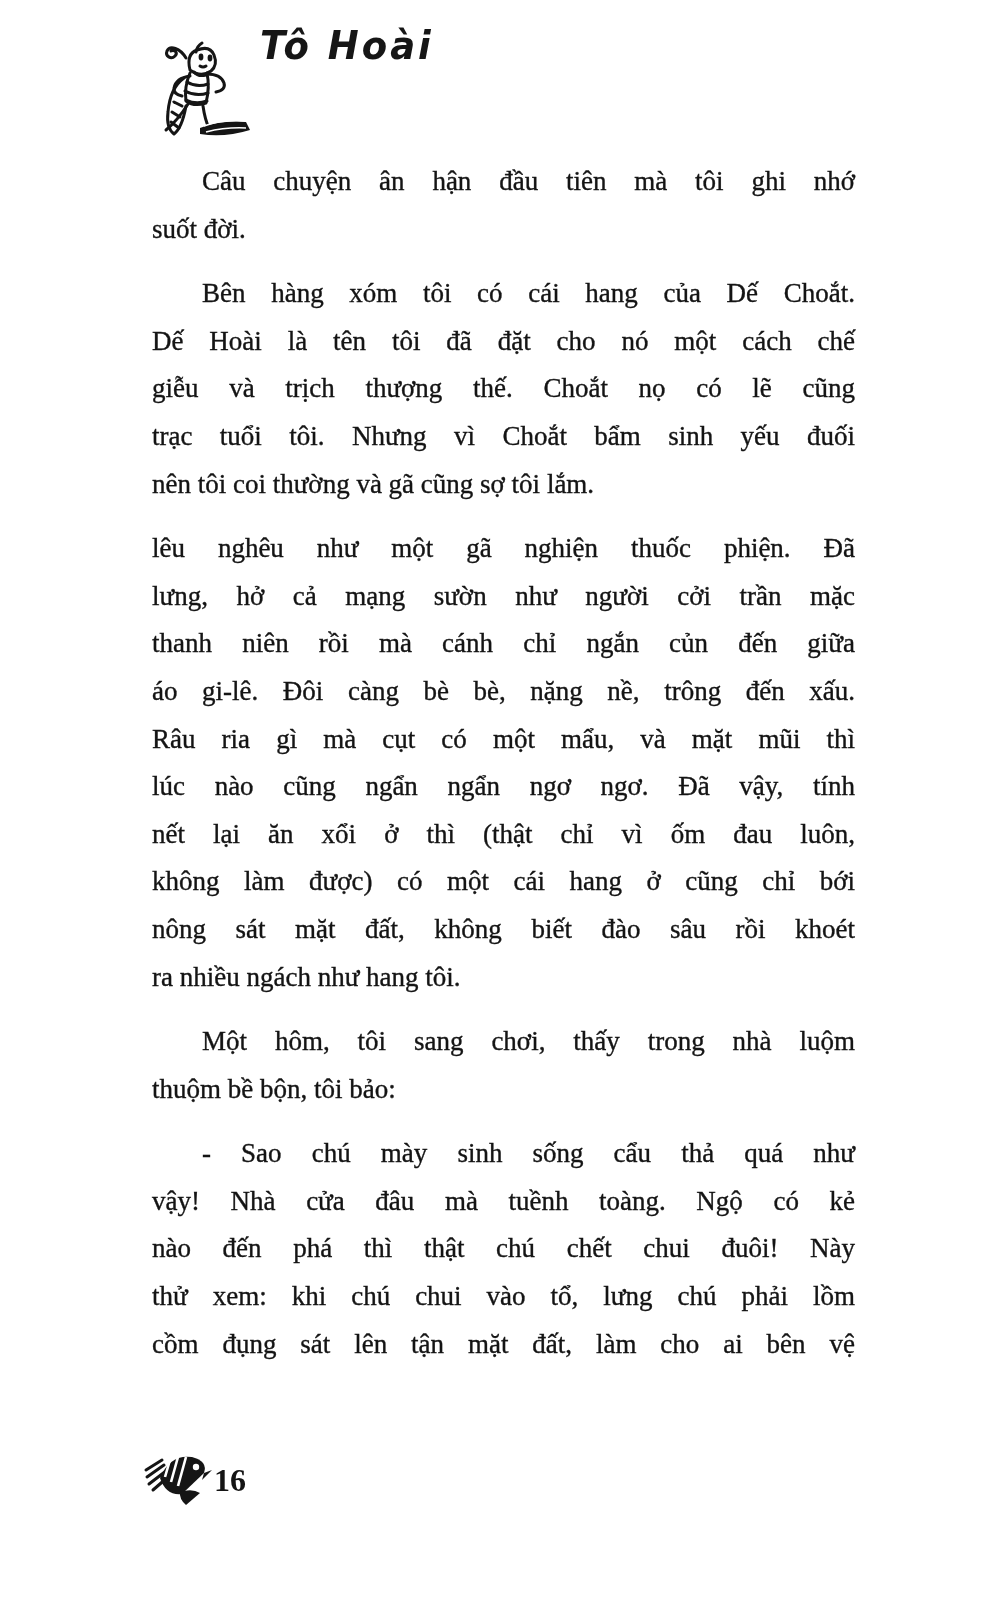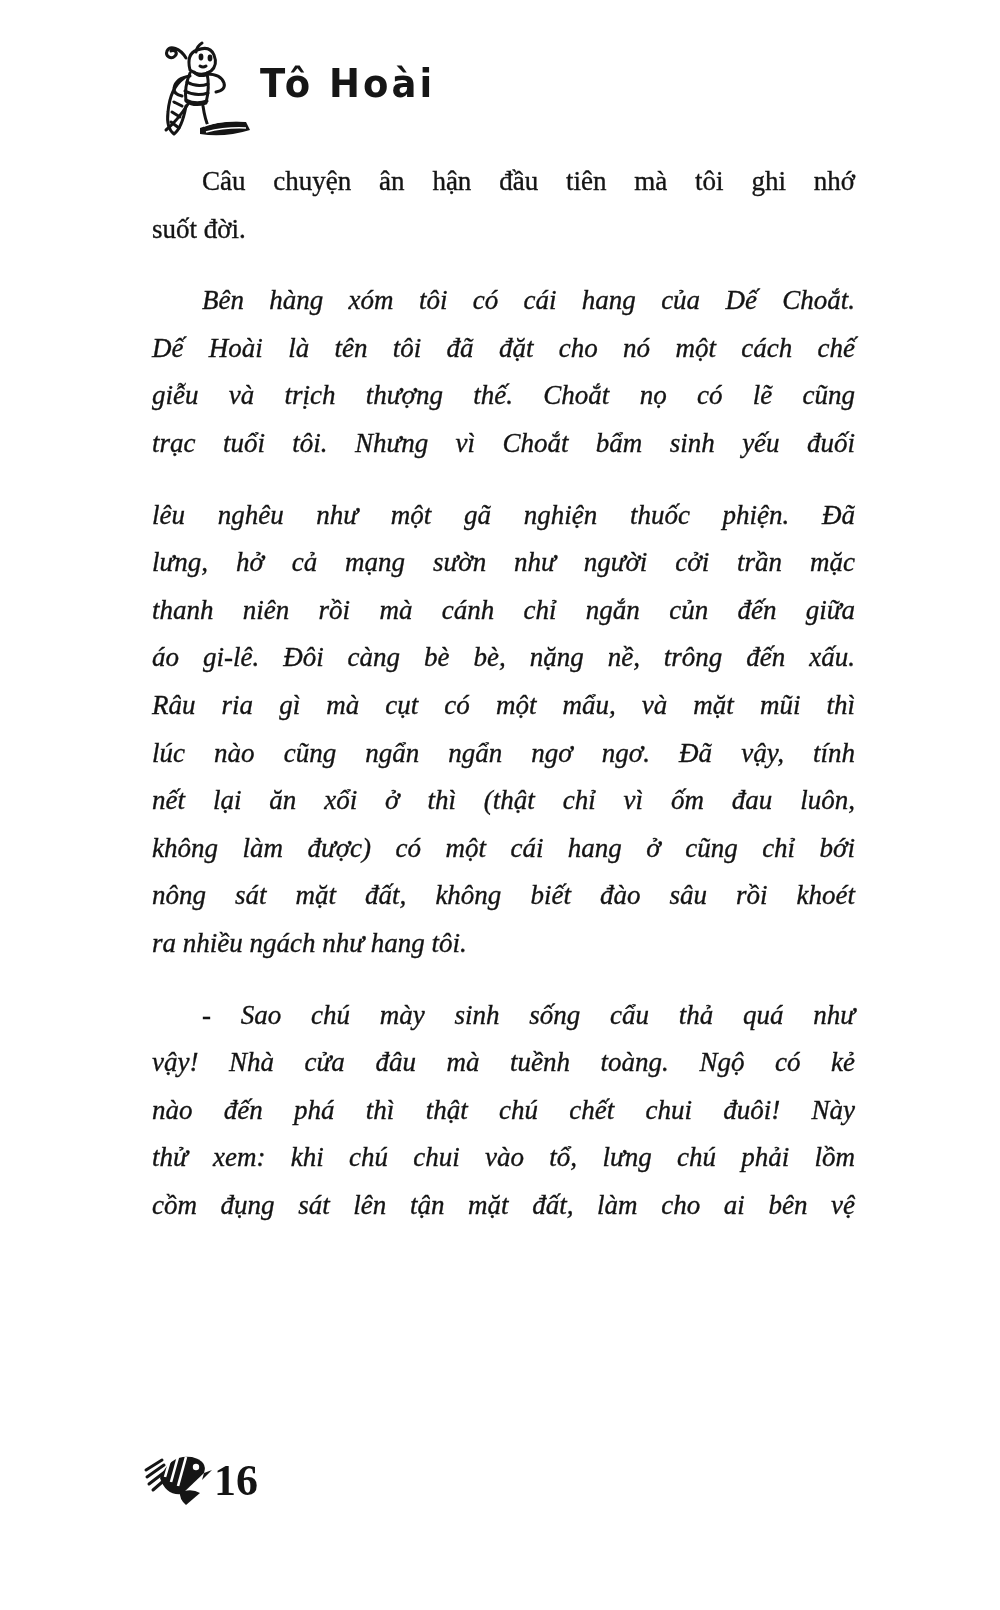--- a/index.html
+++ b/index.html
@@ -16,21 +16,21 @@
     font-family: "Liberation Serif", "DejaVu Serif", serif;
     color: #141414;
   }
 
   
   .header {
     position: absolute;
     left: 148px;
     top: 40px;
     display: flex;
-    align-items: center;
+    font-style: italic;
   }
   .logo {
     width: 104px;
     height: 100px;
     flex: 0 0 auto;
   }
   .author {
     font-family: "DejaVu Sans", sans-serif;
     font-weight: 800;
     font-size: 37px;
@@ -45,21 +45,21 @@
   .body-text {
     position: absolute;
     left: 152px;
     top: 158px;
     width: 703px;
     font-size: 27px;
     line-height: 47.6px;
     -webkit-text-stroke: 0.35px #141414;
   }
   .para { margin: 0; }
-  .para + .para { margin-top: 24px; font-style: italic; }
+  .para + .para { margin-top: 17px; }
   .line {
     display: block;
     text-align: justify;
     text-align-last: justify;
   }
   .line.first { text-indent: 50px; }
   .line.nl { text-align-last: left; }
 
   
   .footer {
@@ -70,21 +70,21 @@
     align-items: center;
   }
   .ornament {
     width: 80px;
     height: 62px;
     flex: 0 0 auto;
   }
   .page-number {
     font-family: "Liberation Serif", serif;
     font-weight: 700;
-    font-size: 44px;
+    font-size: 32px;
     margin-left: -6px;
     margin-top: 6px;
     color: #141414;
   }
 </style>
 </head>
 <body>
 
 <div class="page">
 
@@ -139,35 +139,40 @@
     <p class="para">
       <span class="line first">Câu chuyện ân hận đầu tiên mà tôi ghi nhớ</span>
       <span class="line nl">suốt đời.</span>
     </p>
 
     <p class="para">
       <span class="line first">Bên hàng xóm tôi có cái hang của Dế Choắt.</span>
       <span class="line">Dế Hoài là tên tôi đã đặt cho nó một cách chế</span>
       <span class="line">giễu và trịch thượng thế. Choắt nọ có lẽ cũng</span>
       <span class="line">trạc tuổi tôi. Nhưng vì Choắt bẩm sinh yếu đuối</span>
+      <span class="line nl">nên tôi coi thường và gã cũng sợ tôi lắm.</span>
     </p>
 
     <p class="para">
       <span class="line">lêu nghêu như một gã nghiện thuốc phiện. Đã</span>
       <span class="line">lưng, hở cả mạng sườn như người cởi trần mặc</span>
       <span class="line">thanh niên rồi mà cánh chỉ ngắn củn đến giữa</span>
       <span class="line">áo gi-lê. Đôi càng bè bè, nặng nề, trông đến xấu.</span>
       <span class="line">Râu ria gì mà cụt có một mẩu, và mặt mũi thì</span>
       <span class="line">lúc nào cũng ngẩn ngẩn ngơ ngơ. Đã vậy, tính</span>
       <span class="line">nết lại ăn xổi ở thì (thật chỉ vì ốm đau luôn,</span>
       <span class="line">không làm được) có một cái hang ở cũng chỉ bới</span>
       <span class="line">nông sát mặt đất, không biết đào sâu rồi khoét</span>
       <span class="line nl">ra nhiều ngách như hang tôi.</span>
     </p>
 
+    <p class="para">
+      <span class="line first">Một hôm, tôi sang chơi, thấy trong nhà luộm</span>
+      <span class="line nl">thuộm bề bộn, tôi bảo:</span>
+    </p>
 
     <p class="para">
       <span class="line first">- Sao chú mày sinh sống cẩu thả quá như</span>
       <span class="line">vậy! Nhà cửa đâu mà tuềnh toàng. Ngộ có kẻ</span>
       <span class="line">nào đến phá thì thật chú chết chui đuôi! Này</span>
       <span class="line">thử xem: khi chú chui vào tổ, lưng chú phải lồm</span>
       <span class="line">cồm đụng sát lên tận mặt đất, làm cho ai bên vệ</span>
     </p>
 
   </div>

